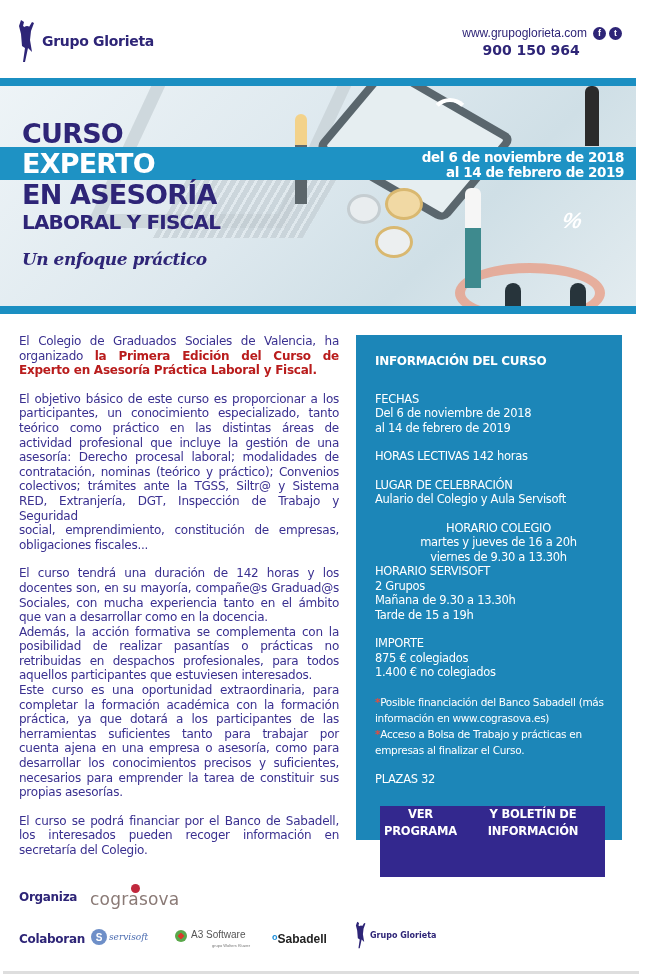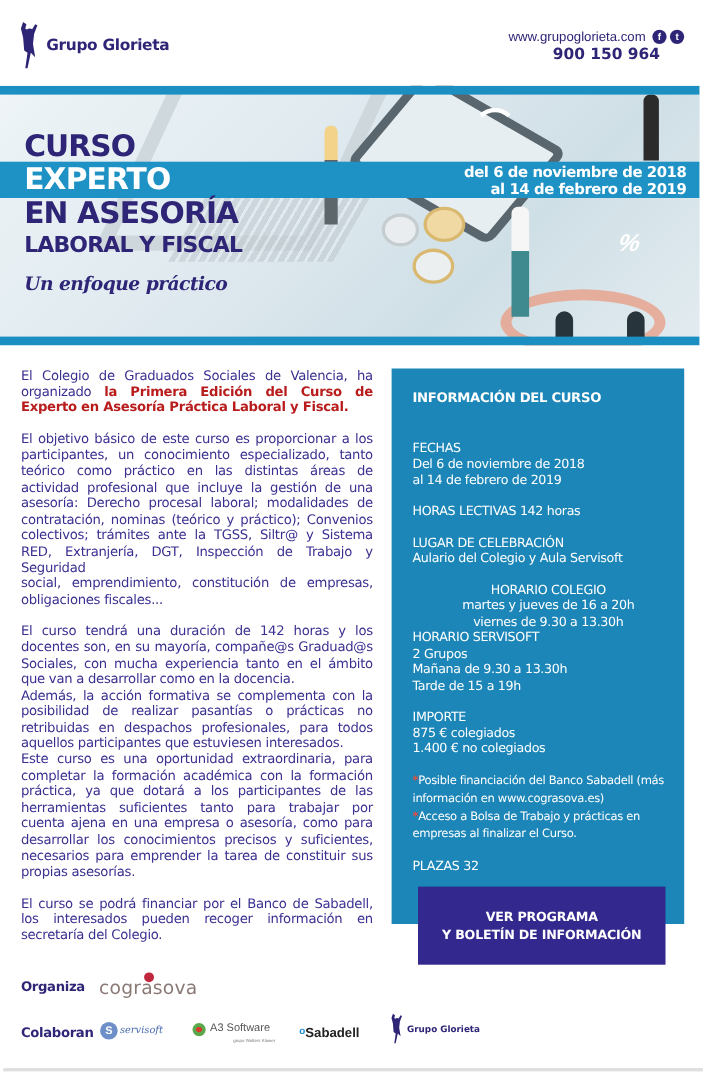--- a/index.html
+++ b/index.html
@@ -4,21 +4,21 @@
 <style>
   * { box-sizing: border-box; margin: 0; padding: 0; }
   html, body { width: 650px; height: 978px; background: #ffffff; overflow: hidden; }
   body { font-family: "Liberation Sans", "DejaVu Sans", sans-serif; color: #2e2577; position: relative; }
 
   
   .header { position: absolute; left: 0; top: 0; width: 650px; height: 78px; }
   .logo { position: absolute; left: 16px; top: 18px; display: flex; align-items: center; gap: 4px; }
   .logo svg { display: block; }
   .logo-text { font-family: "DejaVu Sans", sans-serif; font-weight: bold; font-size: 14px; color: #2e2577; letter-spacing: -0.3px; }
-  .contact { position: absolute; right: 28px; top: 26px; text-align: right; }
+  .contact { position: absolute; right: 28px; top: 26px; text-align: center; }
   .site-row { display: flex; align-items: center; gap: 6px; justify-content: flex-end; }
   .site { font-size: 12px; color: #2e2577; }
   .social { display: inline-flex; gap: 3px; }
   .social span { width: 13px; height: 13px; border-radius: 50%; background: #2e2577; color: #fff; font-size: 9px; font-weight: bold; display: inline-flex; align-items: center; justify-content: center; line-height: 1; }
   .phone { font-family: "DejaVu Sans", sans-serif; font-weight: bold; font-size: 14px; color: #2e2577; margin-right: 22px; margin-top: 2px; }
 
   
   .hero { position: absolute; left: 0; top: 78px; width: 636px; height: 236px; overflow: hidden;
     background: linear-gradient(135deg, #eef4f7 0%, #dde8ee 45%, #cfdfe6 70%, #e3ecf0 100%); }
   .hero-top-bar { position: absolute; left: 0; top: 0; width: 636px; height: 8px; background: #1b8fc2; }
@@ -34,27 +34,27 @@
   .hero-dates { position: absolute; right: 12px; top: 72px; text-align: right; color: #ffffff; font-family: "DejaVu Sans", sans-serif; font-weight: bold; font-size: 13.5px; line-height: 15px; letter-spacing: -0.4px; }
 
   
   .body-text { position: absolute; left: 19px; top: 334px; width: 320px; font-size: 12px; line-height: 14.6px; color: #3a3090; text-align: justify; font-family: "DejaVu Sans", sans-serif; letter-spacing: -0.25px; }
   .body-text p { margin-bottom: 14px; }
   .body-text p.tight { margin-bottom: 0; }
   .body-text b { color: #b91c1c; }
 
   
   .info { position: absolute; left: 356px; top: 335px; width: 266px; height: 505px; background: #1c86b8; color: #ffffff; padding: 19px 0 0 19px; font-family: "DejaVu Sans", sans-serif; font-size: 11.5px; line-height: 14.5px; letter-spacing: -0.3px; }
-  .info h3 { font-size: 12px; font-weight: bold; margin-bottom: 31px; }
+  .info h3 { font-size: 12px; font-weight: bold; margin-bottom: 23px; }
   .info .lbl { font-weight: normal; }
   .info .grp { margin-bottom: 14px; }
   .info .grp.tight { margin-bottom: 0; text-align: center; }
   .info .star { color: #e64c3c; font-weight: bold; }
 
-  .cta { position: absolute; left: 380px; top: 806px; width: 225px; height: 71px; background: #33288e; color: #fff; font-family: "DejaVu Sans", sans-serif; font-weight: bold; font-size: 11.5px; line-height: 17px; text-align: center; display: flex; flex-direction: column; justify-content: center; letter-spacing: -0.2px; }
+  .cta { position: absolute; left: 380px; top: 806px; width: 225px; height: 71px; background: #33288e; color: #fff; font-family: "DejaVu Sans", sans-serif; font-weight: bold; font-size: 11.5px; line-height: 17px; text-align: center; display: flex; justify-content: center; letter-spacing: -0.2px; }
 
   
   .foot-lbl { position: absolute; left: 19px; font-family: "DejaVu Sans", sans-serif; font-weight: bold; font-size: 12px; color: #2e2577; letter-spacing: -0.3px; }
   .org-lbl { top: 890px; }
   .col-lbl { top: 932px; }
   .cograsova { position: absolute; left: 90px; top: 884px; }
   .cograsova .dot { position: absolute; left: 41px; top: 0; width: 9px; height: 9px; border-radius: 50%; background: #c0283d; }
   .cograsova .word { position: absolute; left: 0; top: 5px; font-family: "DejaVu Sans", sans-serif; font-size: 17px; color: #8a7a76; letter-spacing: 0.2px; white-space: nowrap; }
   .servisoft { position: absolute; left: 91px; top: 929px; display: flex; align-items: center; gap: 2px; }
   .servisoft .circ { width: 16px; height: 16px; border-radius: 50%; background: #6e8fc8; color: #fff; font-size: 10px; font-weight: bold; display: flex; align-items: center; justify-content: center; }

